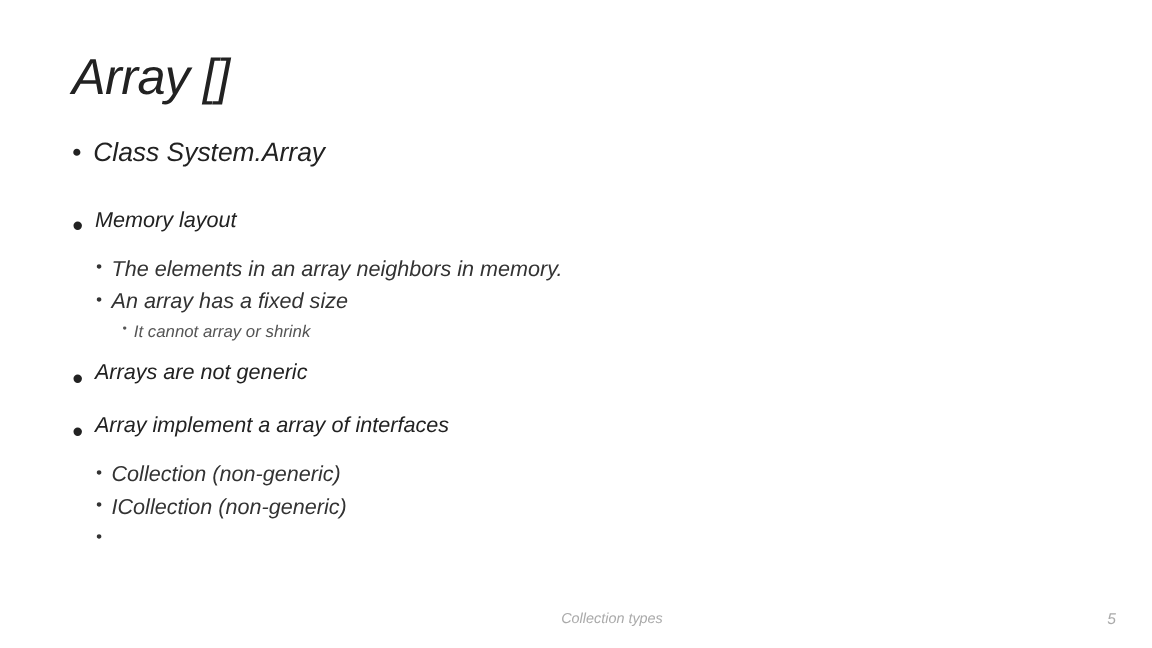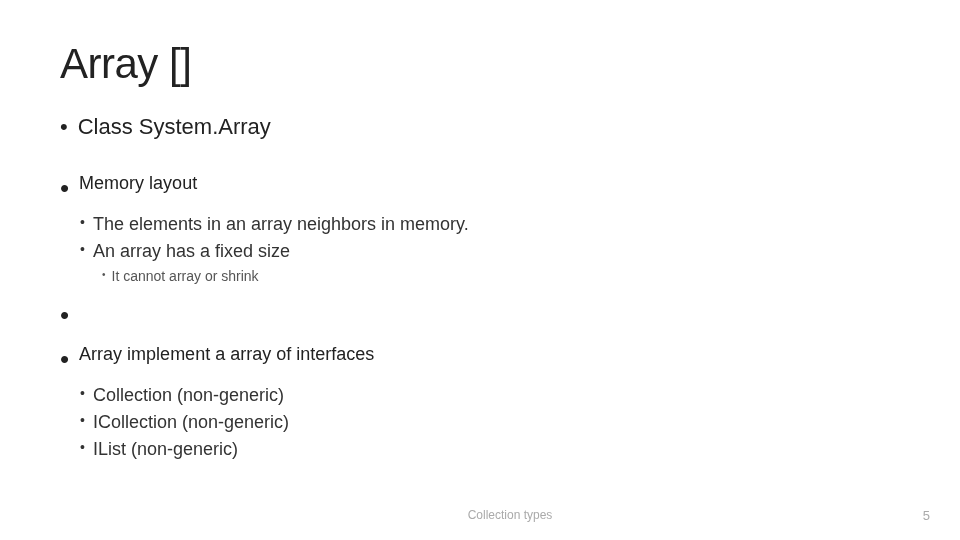--- a/index.html
+++ b/index.html
@@ -16,20 +16,21 @@
       color: #222222;
       overflow: hidden;
       position: relative;
     }
 
     .slide {
       width: 960px;
       height: 540px;
       padding: 40px 60px 30px 60px;
       position: relative;
+      font-style: italic;
     }
 
     .title {
       font-size: 42px;
       font-weight: 300;
       color: #222;
       margin-bottom: 22px;
       letter-spacing: -0.5px;
     }
 
@@ -186,41 +187,41 @@
               </li>
             </ul>
           </li>
         </ul>
       </div>
     </li>
 
     <li>
       <div class="main-bullet-row">
         <span class="main-bullet-symbol-large">•</span>
+        <span class="level1-large">Arrays are not generic</span>
       </div>
     </li>
 
     <li>
       <div style="width:100%">
         <div class="main-bullet-row">
           <span class="main-bullet-symbol-large">•</span>
           <span class="level1-large">Array implement a array of interfaces</span>
         </div>
         <ul class="level2-list">
           <li>
             <span class="level2-dot">•</span>
             <span>Collection (non-generic)</span>
           </li>
           <li>
             <span class="level2-dot">•</span>
             <span>ICollection (non-generic)</span>
           </li>
           <li>
             <span class="level2-dot">•</span>
-            <span>IList (non-generic)</span>
           </li>
         </ul>
       </div>
     </li>
 
   </ul>
 
   <div class="footer">
     <span class="footer-text">Collection types</span>
     <span class="footer-page">5</span>

